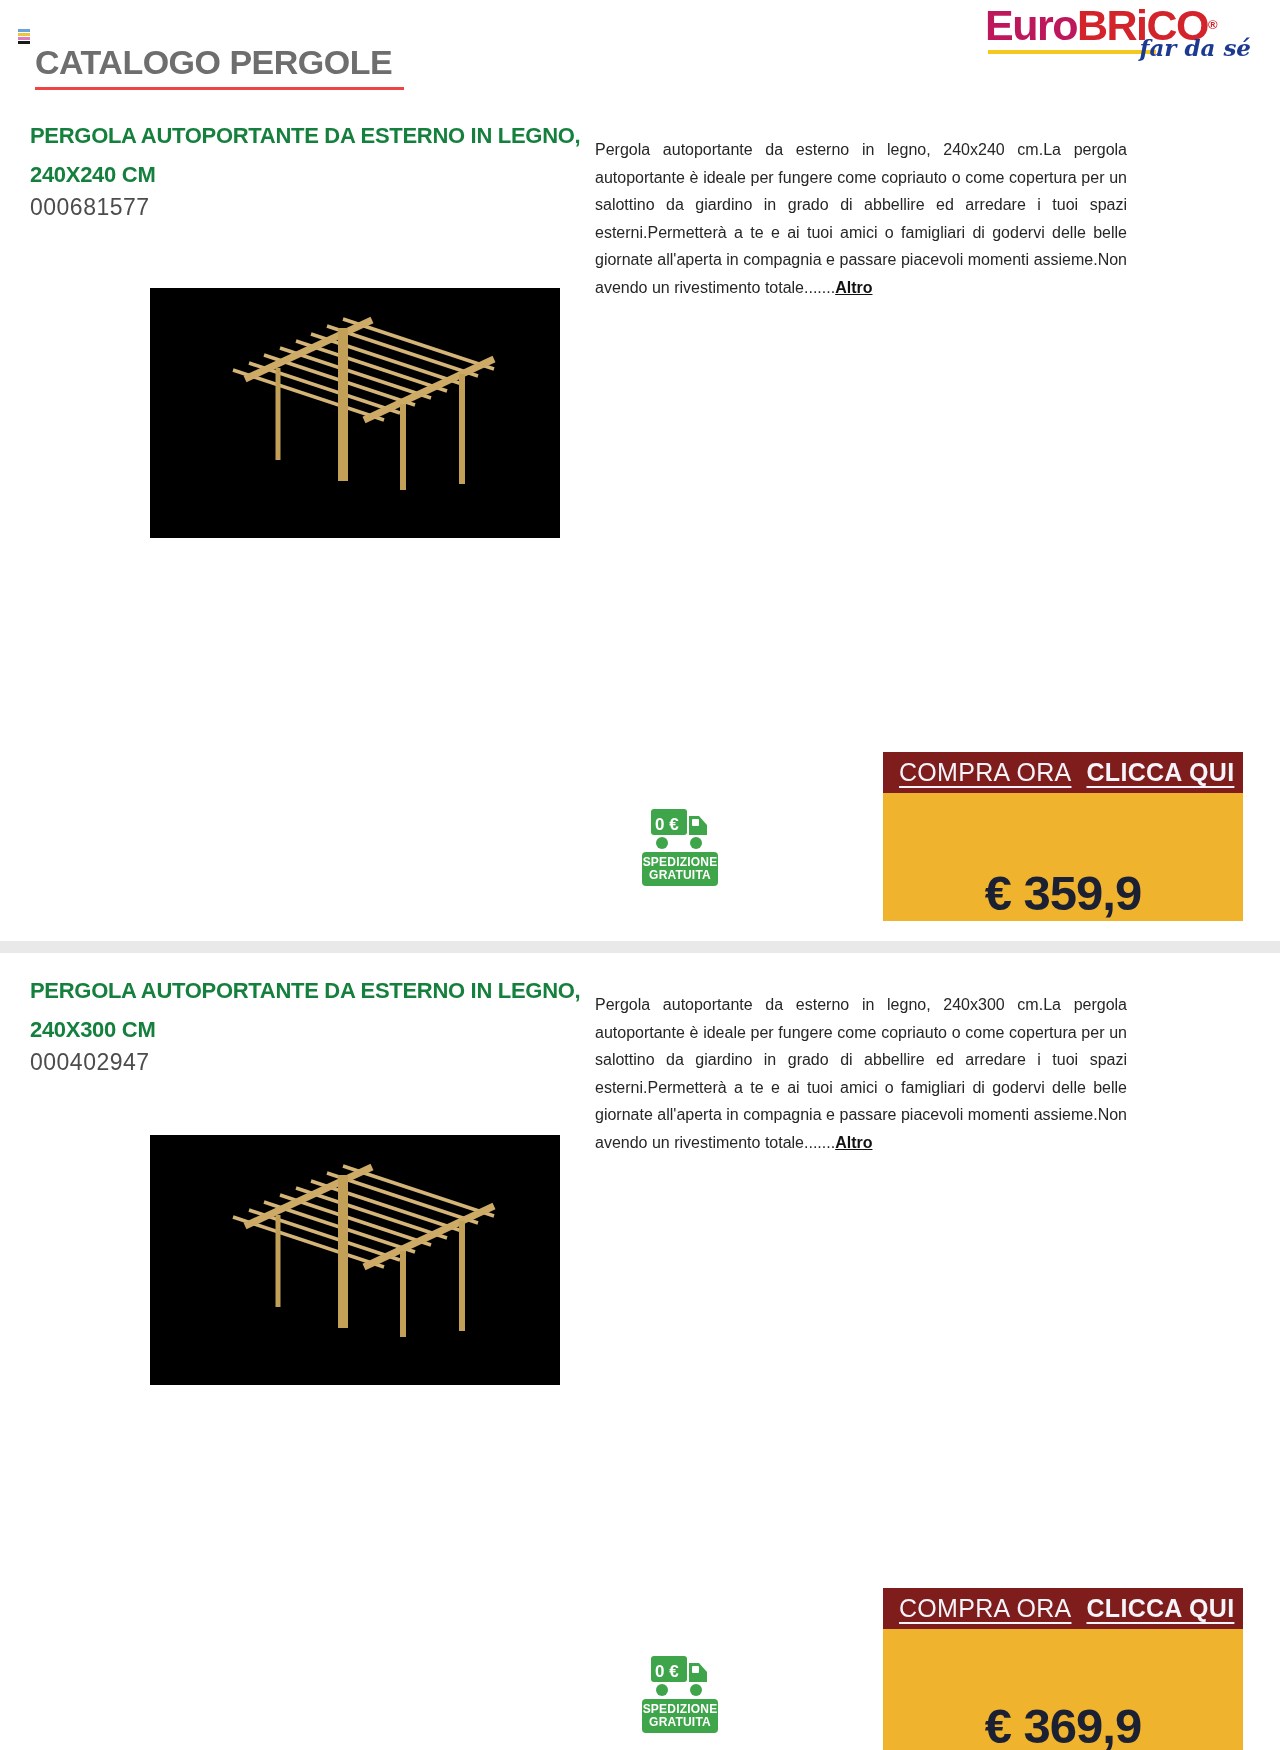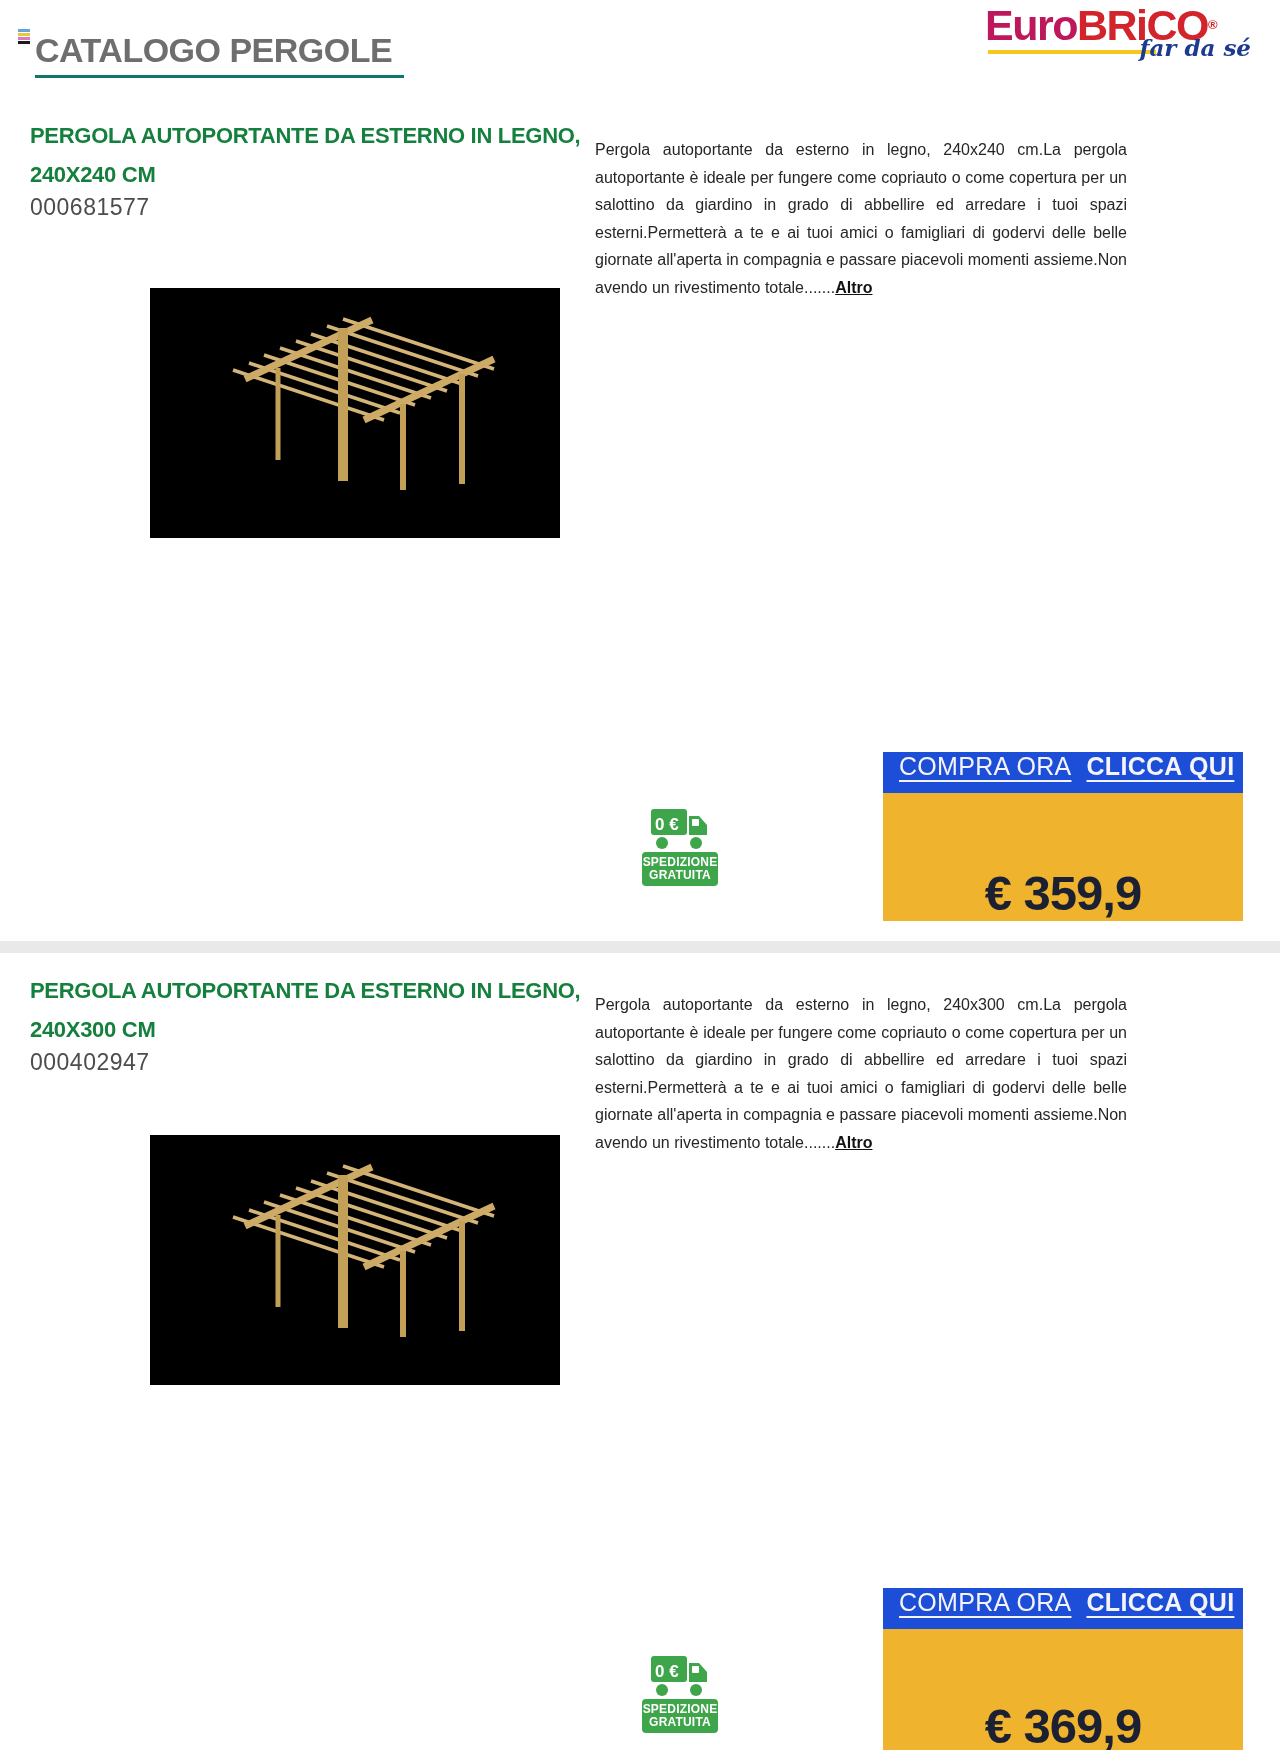--- a/index.html
+++ b/index.html
@@ -3,22 +3,22 @@
 <meta charset="utf-8">
 <style>
   html,body{margin:0;padding:0}
   body{font-family:"Liberation Sans",sans-serif;background:#ffffff}
   .page{position:relative;width:1280px;height:1750px;background:#fff;overflow:hidden}
 
   
   .regmark{position:absolute;left:18px;top:29px;width:12px}
   .regmark div{height:3px;margin-bottom:1px}
   .rm-blue{background:#6aa3dc}.rm-yellow{background:#e5c93e}.rm-pink{background:#e07ab8}.rm-black{background:#1a1a1a}
-  .catalog-title{position:absolute;left:35px;top:8px;font-size:34px;font-weight:700;color:#6e6e6e;
-    letter-spacing:-0.5px;border-bottom:3px solid #0f766e;padding:0 12px 5px 0;white-space:nowrap}
+  .catalog-title{position:absolute;left:35px;top:20px;font-size:34px;font-weight:700;color:#6e6e6e;
+    letter-spacing:-0.5px;border-bottom:3px solid #ef4444;padding:0 12px 5px 0;white-space:nowrap}
   .logo{position:absolute;left:985px;top:2px;width:268px;height:64px}
   .logo-text{font-size:43px;font-weight:700;letter-spacing:-1.5px;line-height:46px;white-space:nowrap}
   .logo-euro{color:#be185d}
   .logo-brico{color:#d3232b}
   .logo-reg{color:#d3232b;font-size:13px;vertical-align:top;letter-spacing:0}
   .logo-line{position:absolute;left:3px;top:48px;width:168px;height:4px;background:#f5c81e}
   .logo-tagline{position:absolute;right:2px;top:32px;color:#1d3a91;font-family:"DejaVu Serif",serif;
     font-style:italic;font-weight:700;font-size:23px;white-space:nowrap}
 
   
@@ -38,21 +38,21 @@
   
   .badge-truck{position:absolute;width:60px;height:46px}
   .truck-1{left:650px;top:806px}.truck-2{left:650px;top:1653px}
   .badge-box{position:absolute;width:76px;background:#3fa54a;border-radius:4px;color:#fff;font-weight:700;
     font-size:12px;line-height:13px;text-align:center;padding:4px 0;letter-spacing:0.2px}
   .box-1{left:642px;top:852px}.box-2{left:642px;top:1699px}
 
   
   .buy{position:absolute;left:883px;width:360px}
   .buy-1{top:752px}.buy-2{top:1588px}
-  .buy-bar{height:41px;background:#1d4ed8;color:#f4f4fa;display:flex;
+  .buy-bar{height:41px;background:#7f1d1d;color:#f4f4fa;display:flex;align-items:center;
     padding-left:16px;gap:15px;font-size:25px;cursor:pointer}
   .buy-bar .compra{font-weight:400;text-decoration:underline;text-underline-offset:5px;letter-spacing:0.3px}
   .buy-bar .clicca{font-weight:700;text-decoration:underline;text-underline-offset:5px;letter-spacing:0.3px}
   .buy-price{background:#f0b32e;display:flex;justify-content:center;align-items:flex-end;
     padding-top:16px;font-size:49px;font-weight:700;color:#1b2132;letter-spacing:-1px}
   .price-1{height:112px}
   .price-2{height:109px}
 
   .divider{position:absolute;left:0;top:941px;width:1280px;height:12px;background:#e9e9e9}
 

